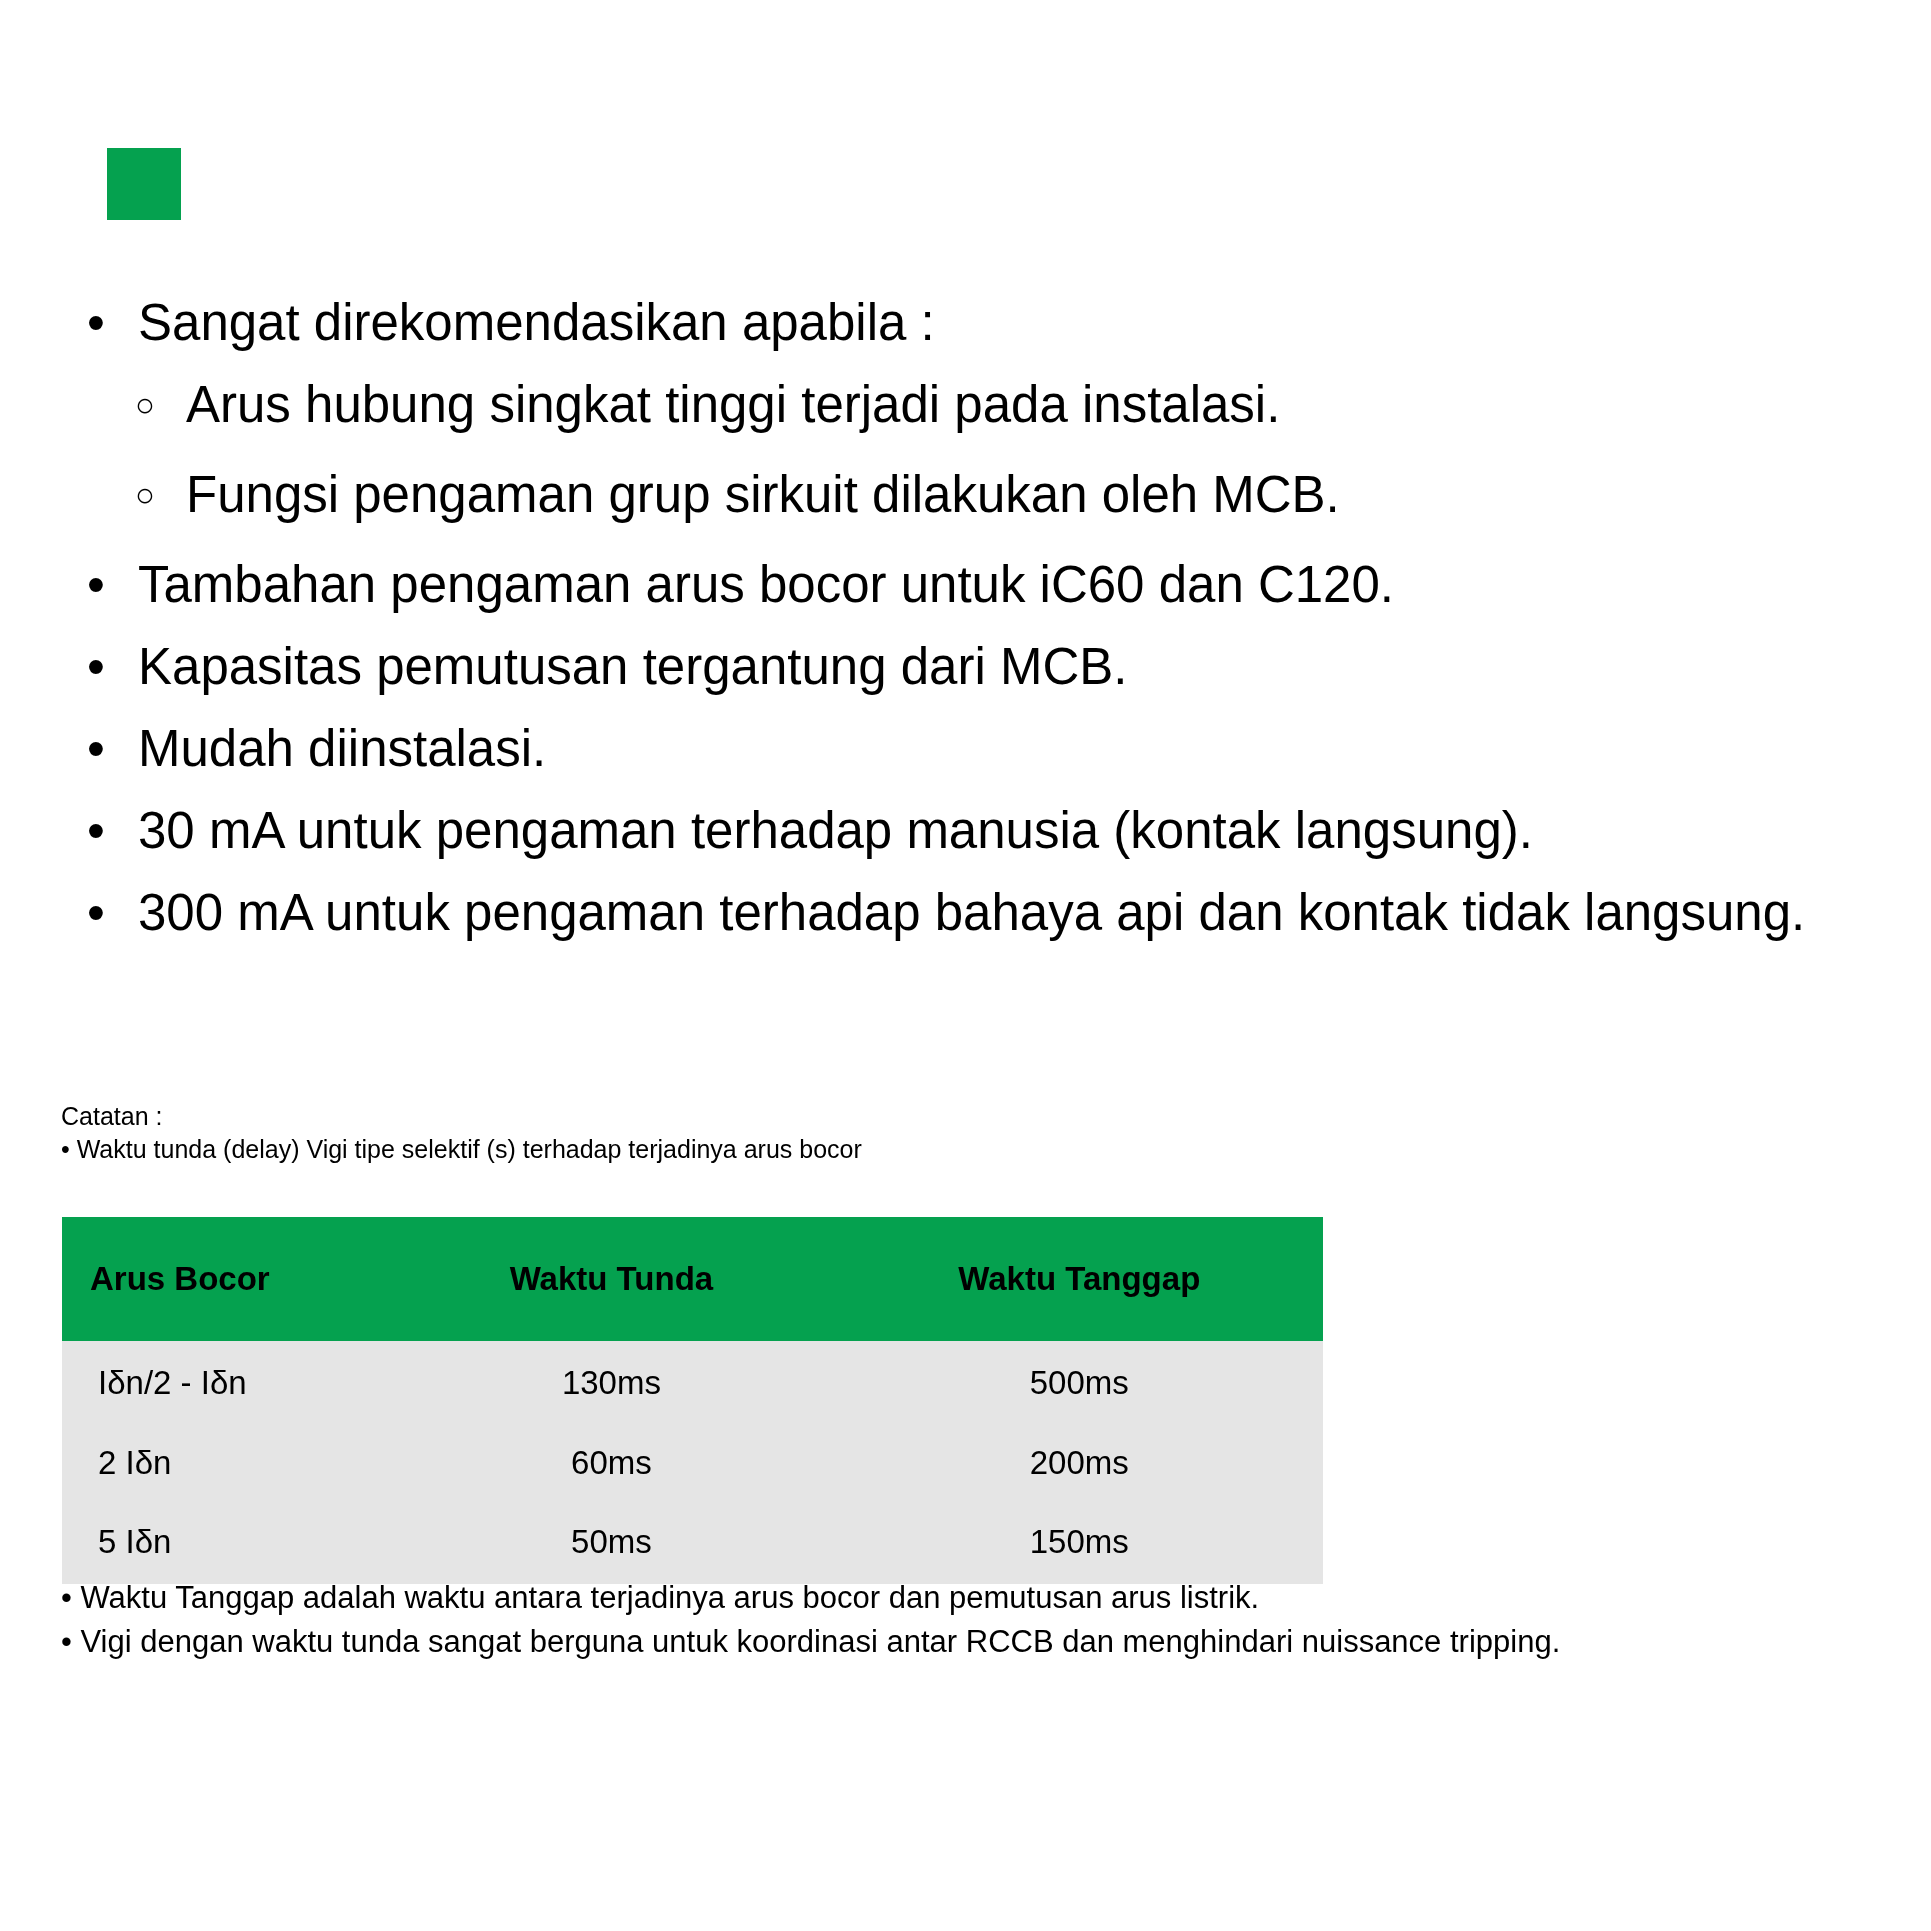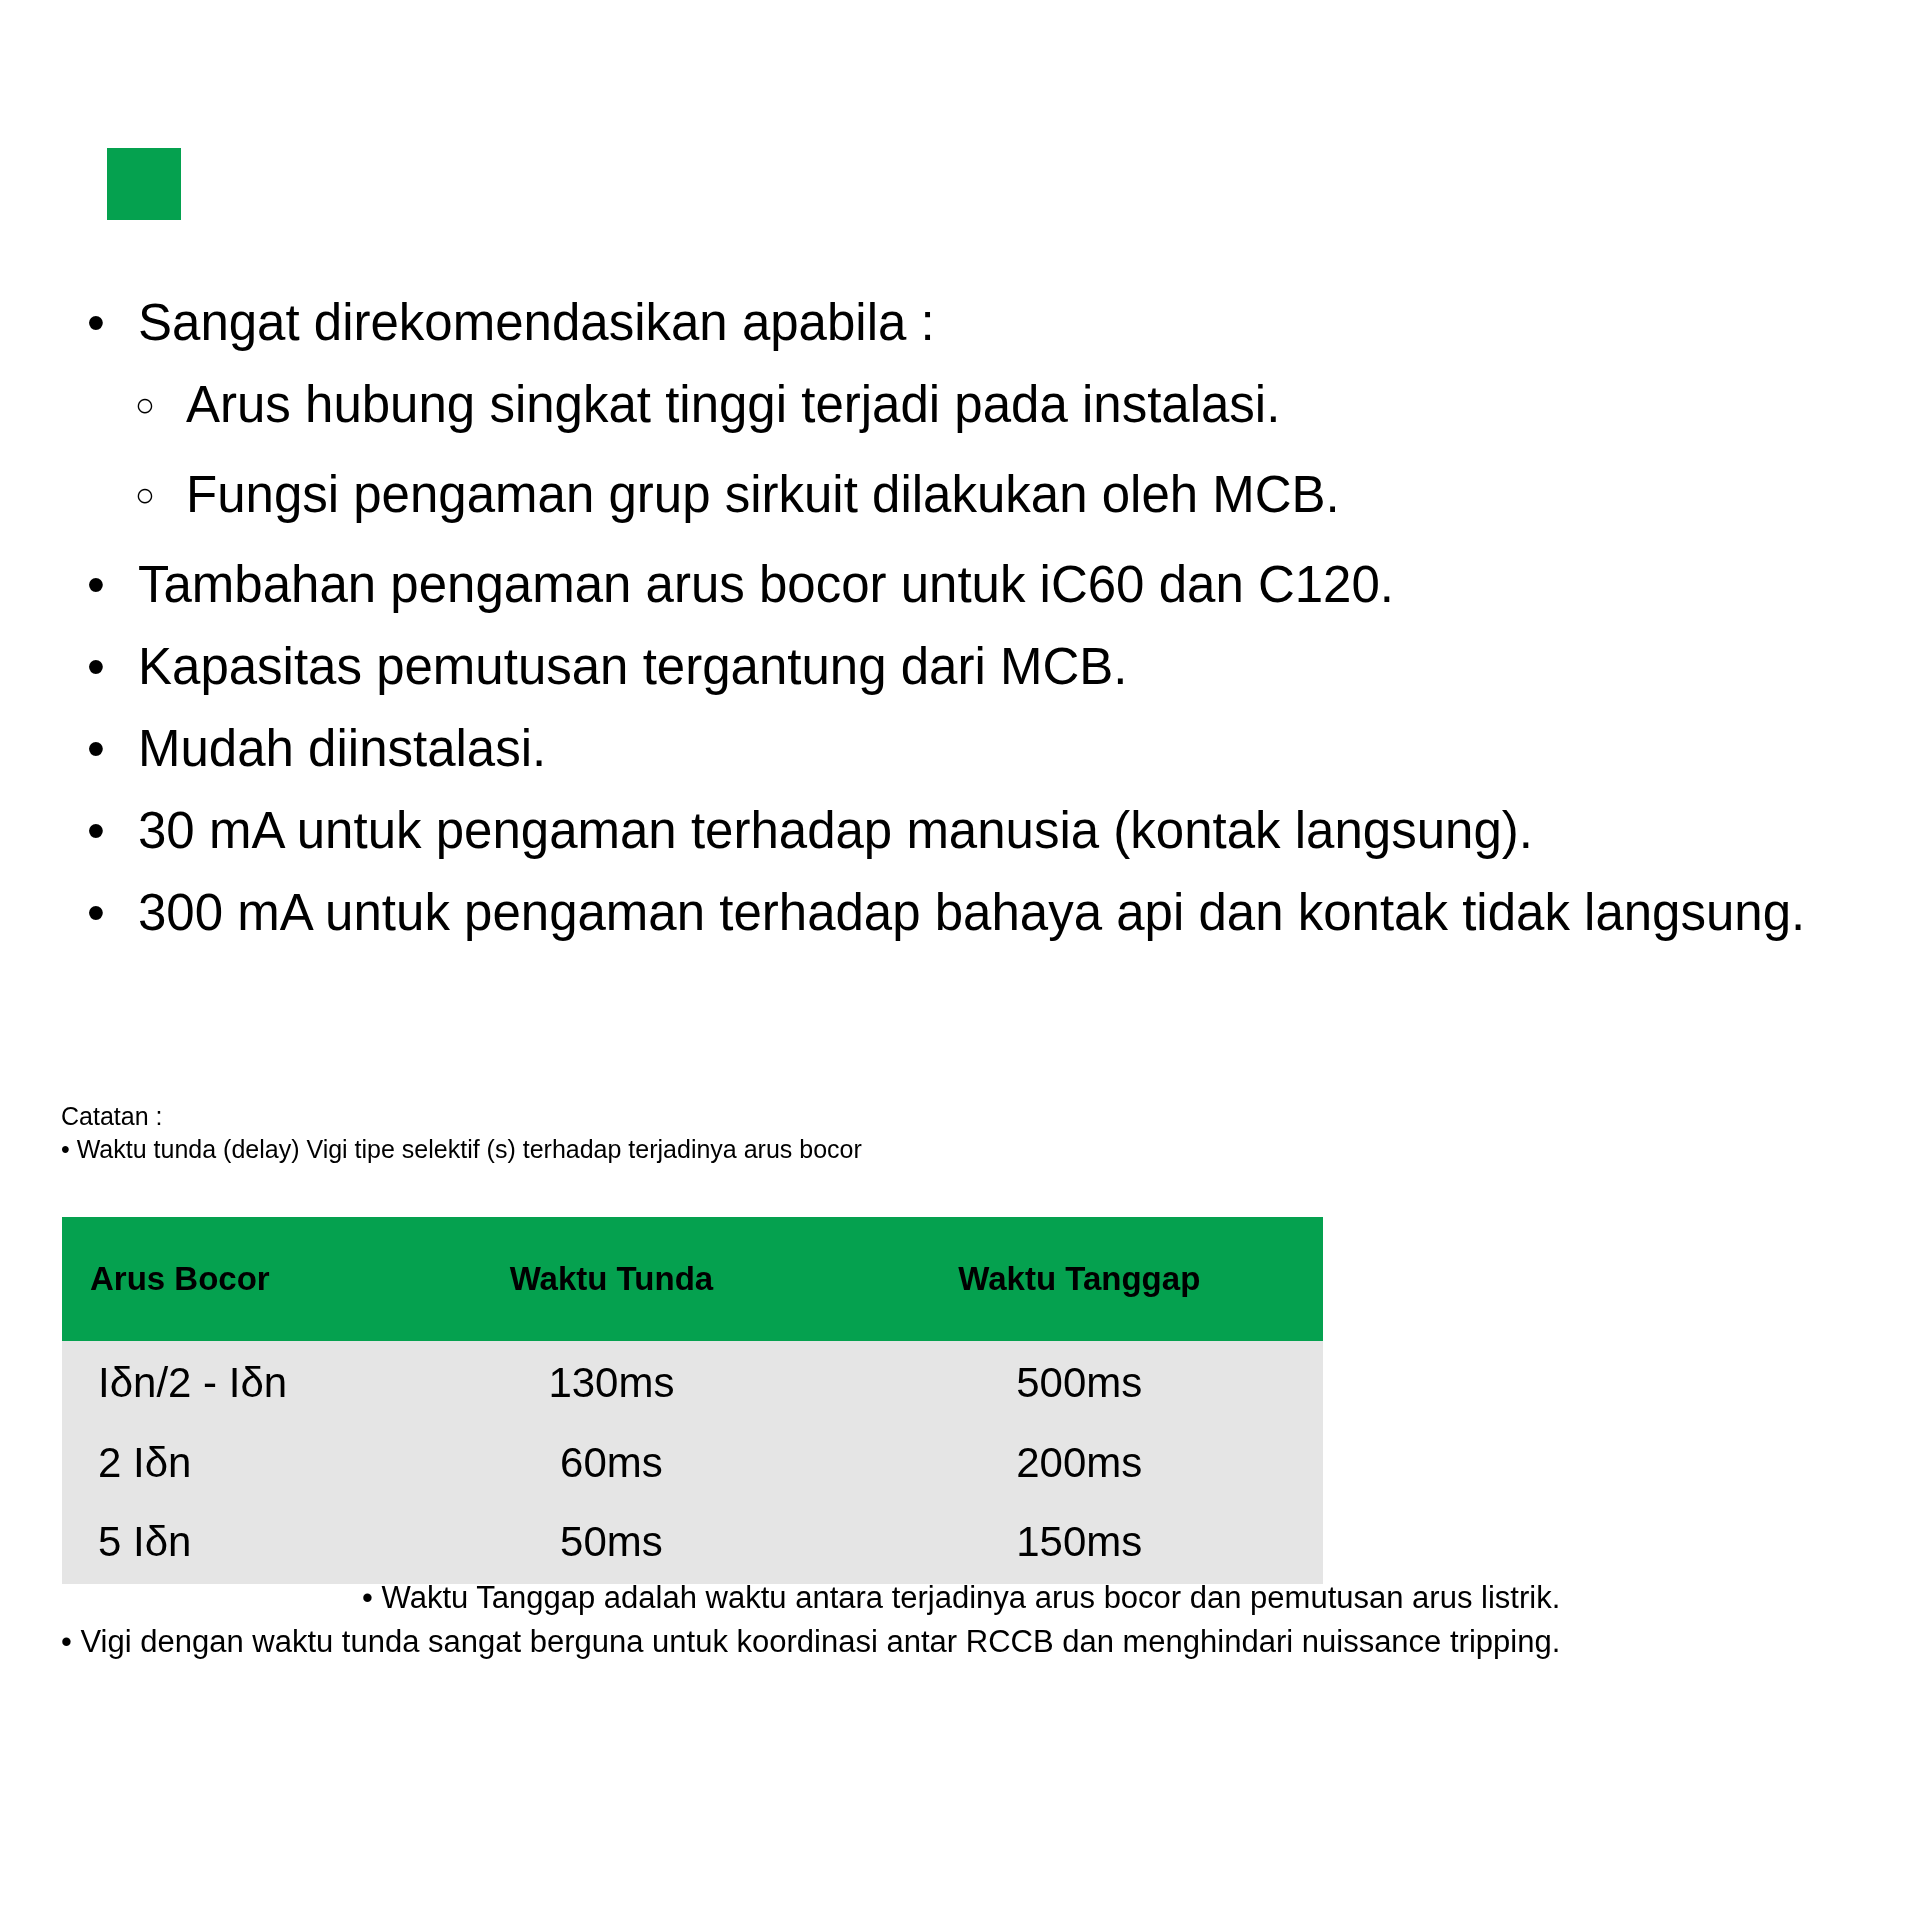--- a/index.html
+++ b/index.html
@@ -123,21 +123,21 @@
     text-align: left;
     padding-left: 28px;
   }
   .vigi-table thead th.col-1,
   .vigi-table thead th.col-2 {
     text-align: center;
   }
   .vigi-table tbody td {
     background: #E5E5E5;
     height: 75px;
-    font-size: 42px;
+    font-size: 33px;
     color: #000000;
     vertical-align: middle;
   }
   .vigi-table tbody td.col-0 {
     text-align: left;
     padding-left: 36px;
   }
   .vigi-table tbody td.col-1,
   .vigi-table tbody td.col-2 {
     text-align: center;
@@ -149,21 +149,20 @@
   .footnotes {
     position: absolute;
     left: 61px;
     top: 1576px;
     font-size: 31px;
     line-height: 1.42;
     white-space: nowrap;
   }
   .footnotes .fline {
     display: block;
-    text-align: right;
   }
 </style>
 </head>
 <body>
 
 <div class="slide">
 
   <div class="title-row">
     <div class="title-swatch"></div>
   </div>

